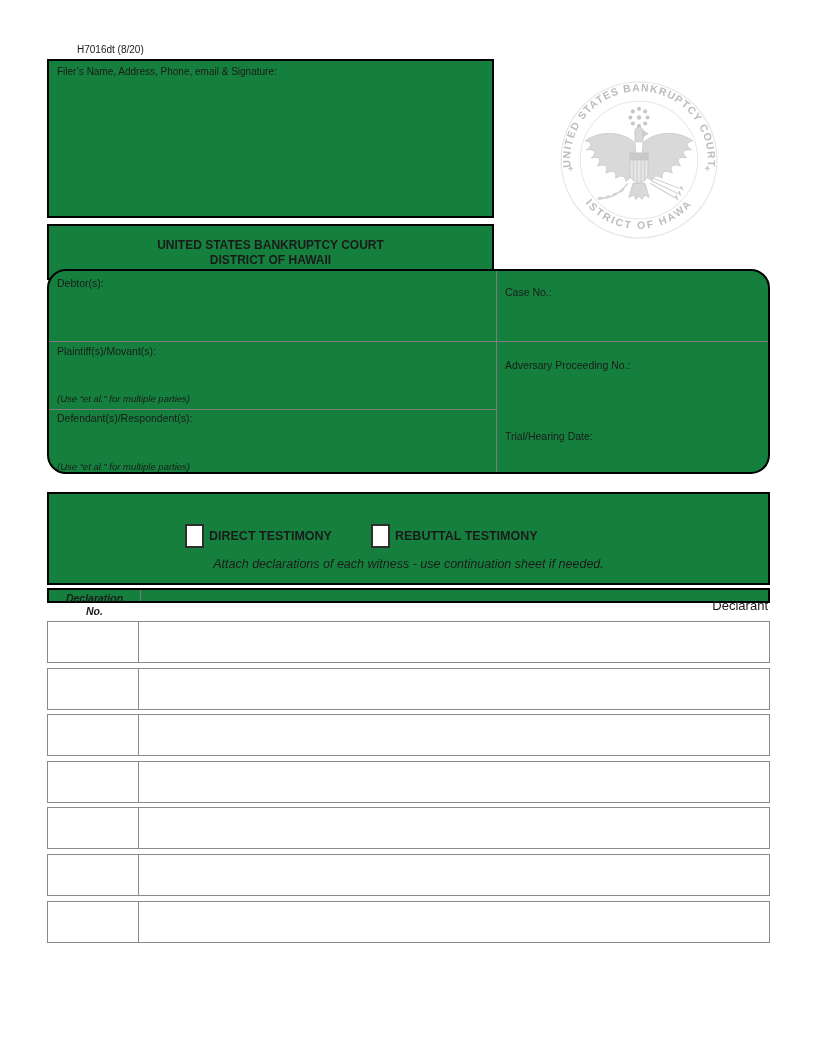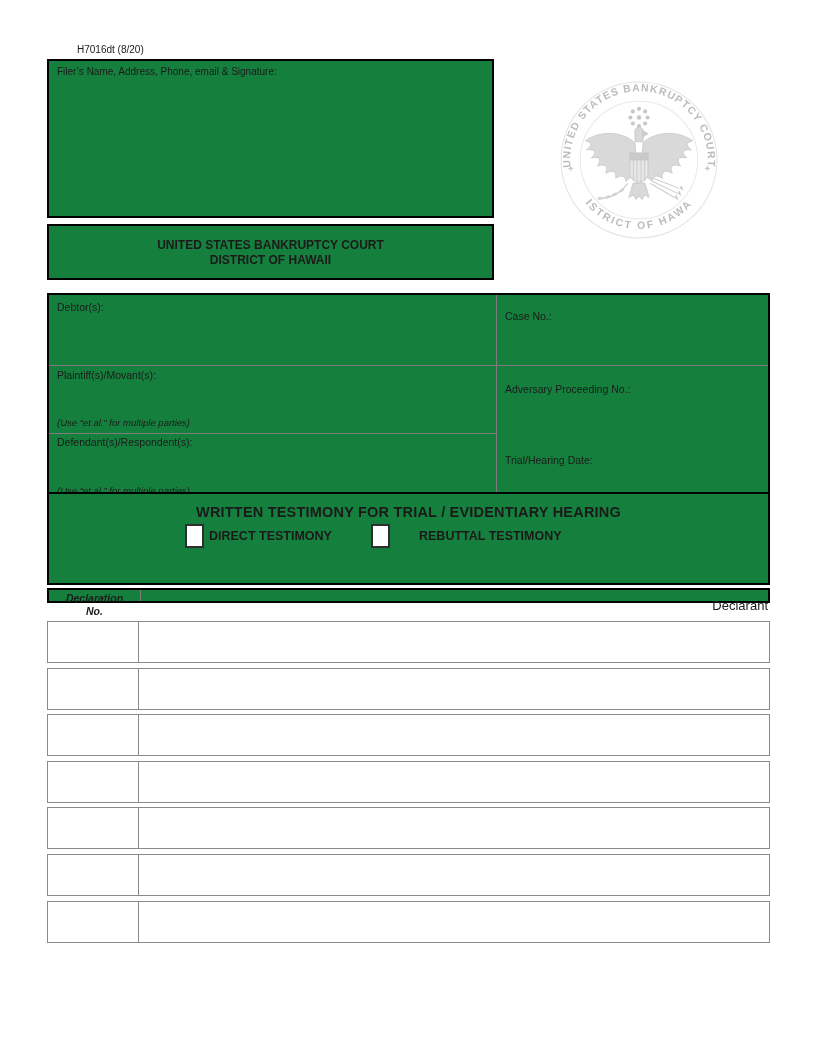--- a/index.html
+++ b/index.html
@@ -14,35 +14,35 @@
   .filer-box{left:47px;top:59px;width:447px;height:159px;}
   .filer-label{left:8px;top:5px;font-size:10px;}
   .filed-by{left:9px;top:128px;font-weight:bold;font-size:13.5px;white-space:nowrap;margin-top:30px;}
   .sig-line{display:inline-block;width:330px;height:13px;border-bottom:2px solid #3c3c3c;margin-left:5px;}
   
   .court-box{left:47px;top:224px;width:447px;height:56px;text-align:center;
     font-weight:bold;font-size:12px;line-height:15px;padding-top:12px;}
   
   .seal{left:559px;top:80px;width:160px;height:160px;}
   
-  .party-table{left:47px;top:293px;width:723px;height:205px;}
+  .party-table{left:47px;top:269px;width:723px;height:205px;border-radius:19px;}
   .pt-vdiv{position:absolute;left:447px;top:0;height:100%;border-left:1px solid #7d7d7d;}
   .pt-hdiv-full{position:absolute;left:0;width:100%;top:70px;border-top:1px solid #7d7d7d;}
   .pt-hdiv-left{position:absolute;left:0;width:447px;top:138px;border-top:1px solid #7d7d7d;}
   .pt-label{position:absolute;font-size:10.5px;}
   .pt-note{position:absolute;font-size:9.5px;font-style:italic;}
   .fill-area{position:absolute;}
   
   .title-box{left:47px;top:492px;width:723px;height:93px;}
   .main-title{position:absolute;top:10px;left:0;width:100%;text-align:center;
     font-weight:bold;font-size:14.5px;letter-spacing:0.2px;}
   .checkbox{position:absolute;top:30px;width:19px;height:24px;border:2px solid #2e2e2e;background:#fff;box-sizing:border-box;}
   .cb-label{position:absolute;top:30px;height:24px;line-height:24px;font-weight:bold;font-size:12.5px;white-space:nowrap;}
   .cb1{left:136px;} .cb1-label{left:160px;text-align:center;}
-  .cb2{left:322px;} .cb2-label{left:346px;margin-left:24px;}
+  .cb2{left:322px;} .cb2-label{left:346px;}
   .instruction{position:absolute;top:63px;left:0;width:100%;text-align:center;
     font-style:italic;font-size:12.5px;}
   
   .decl-header{left:47px;top:588px;width:723px;height:15px;}
   .dh-vdiv{position:absolute;left:91px;top:0;height:100%;border-left:1px solid #7d7d7d;}
   .dh-no{position:absolute;left:0;top:2px;width:91px;text-align:center;
     font-weight:bold;font-style:italic;font-size:10.5px;line-height:13px;}
   .dh-declarant{position:absolute;left:91px;top:0;right:0;text-align:right;
     font-weight:normal;font-size:13px;line-height:31px;}
   .decl-body{position:absolute;left:47px;top:621px;width:723px;height:325px;}
@@ -148,25 +148,25 @@
     <div class="pt-label" style="left:456px;top:15px;">Case No.:</div>
     <div class="pt-label" style="left:8px;top:74px;">Plaintiff(s)/Movant(s):</div>
     <div class="pt-label" style="left:456px;top:88px;">Adversary Proceeding No.:</div>
     <div class="pt-note" style="left:8px;top:122px;">(Use “et al.” for multiple parties)</div>
     <div class="pt-label" style="left:8px;top:141px;text-align:center;">Defendant(s)/Respondent(s):</div>
     <div class="pt-label" style="left:456px;top:159px;">Trial/Hearing Date:</div>
     <div class="pt-note" style="left:8px;top:190px;">(Use “et al.” for multiple parties)</div>
   </div>
 
   <div class="box title-box">
-    <div class="main-title">WRITTEN TESTIMONY FOR TRIAL / EVIDENTIARY HEARING</div>
     <div class="checkbox cb1"></div>
     <div class="cb-label cb1-label">DIRECT TESTIMONY</div>
     <div class="checkbox cb2"></div>
     <div class="cb-label cb2-label">REBUTTAL TESTIMONY</div>
+    <div class="instruction">Attach declarations of each witness - use continuation sheet if needed.</div>
   </div>
 
   <div class="box decl-header">
     <div class="dh-vdiv"></div>
     <div class="dh-no">
       <div>Declaration</div>
       <div>No.</div>
     </div>
     <div class="dh-declarant">Declarant</div>
   </div>

